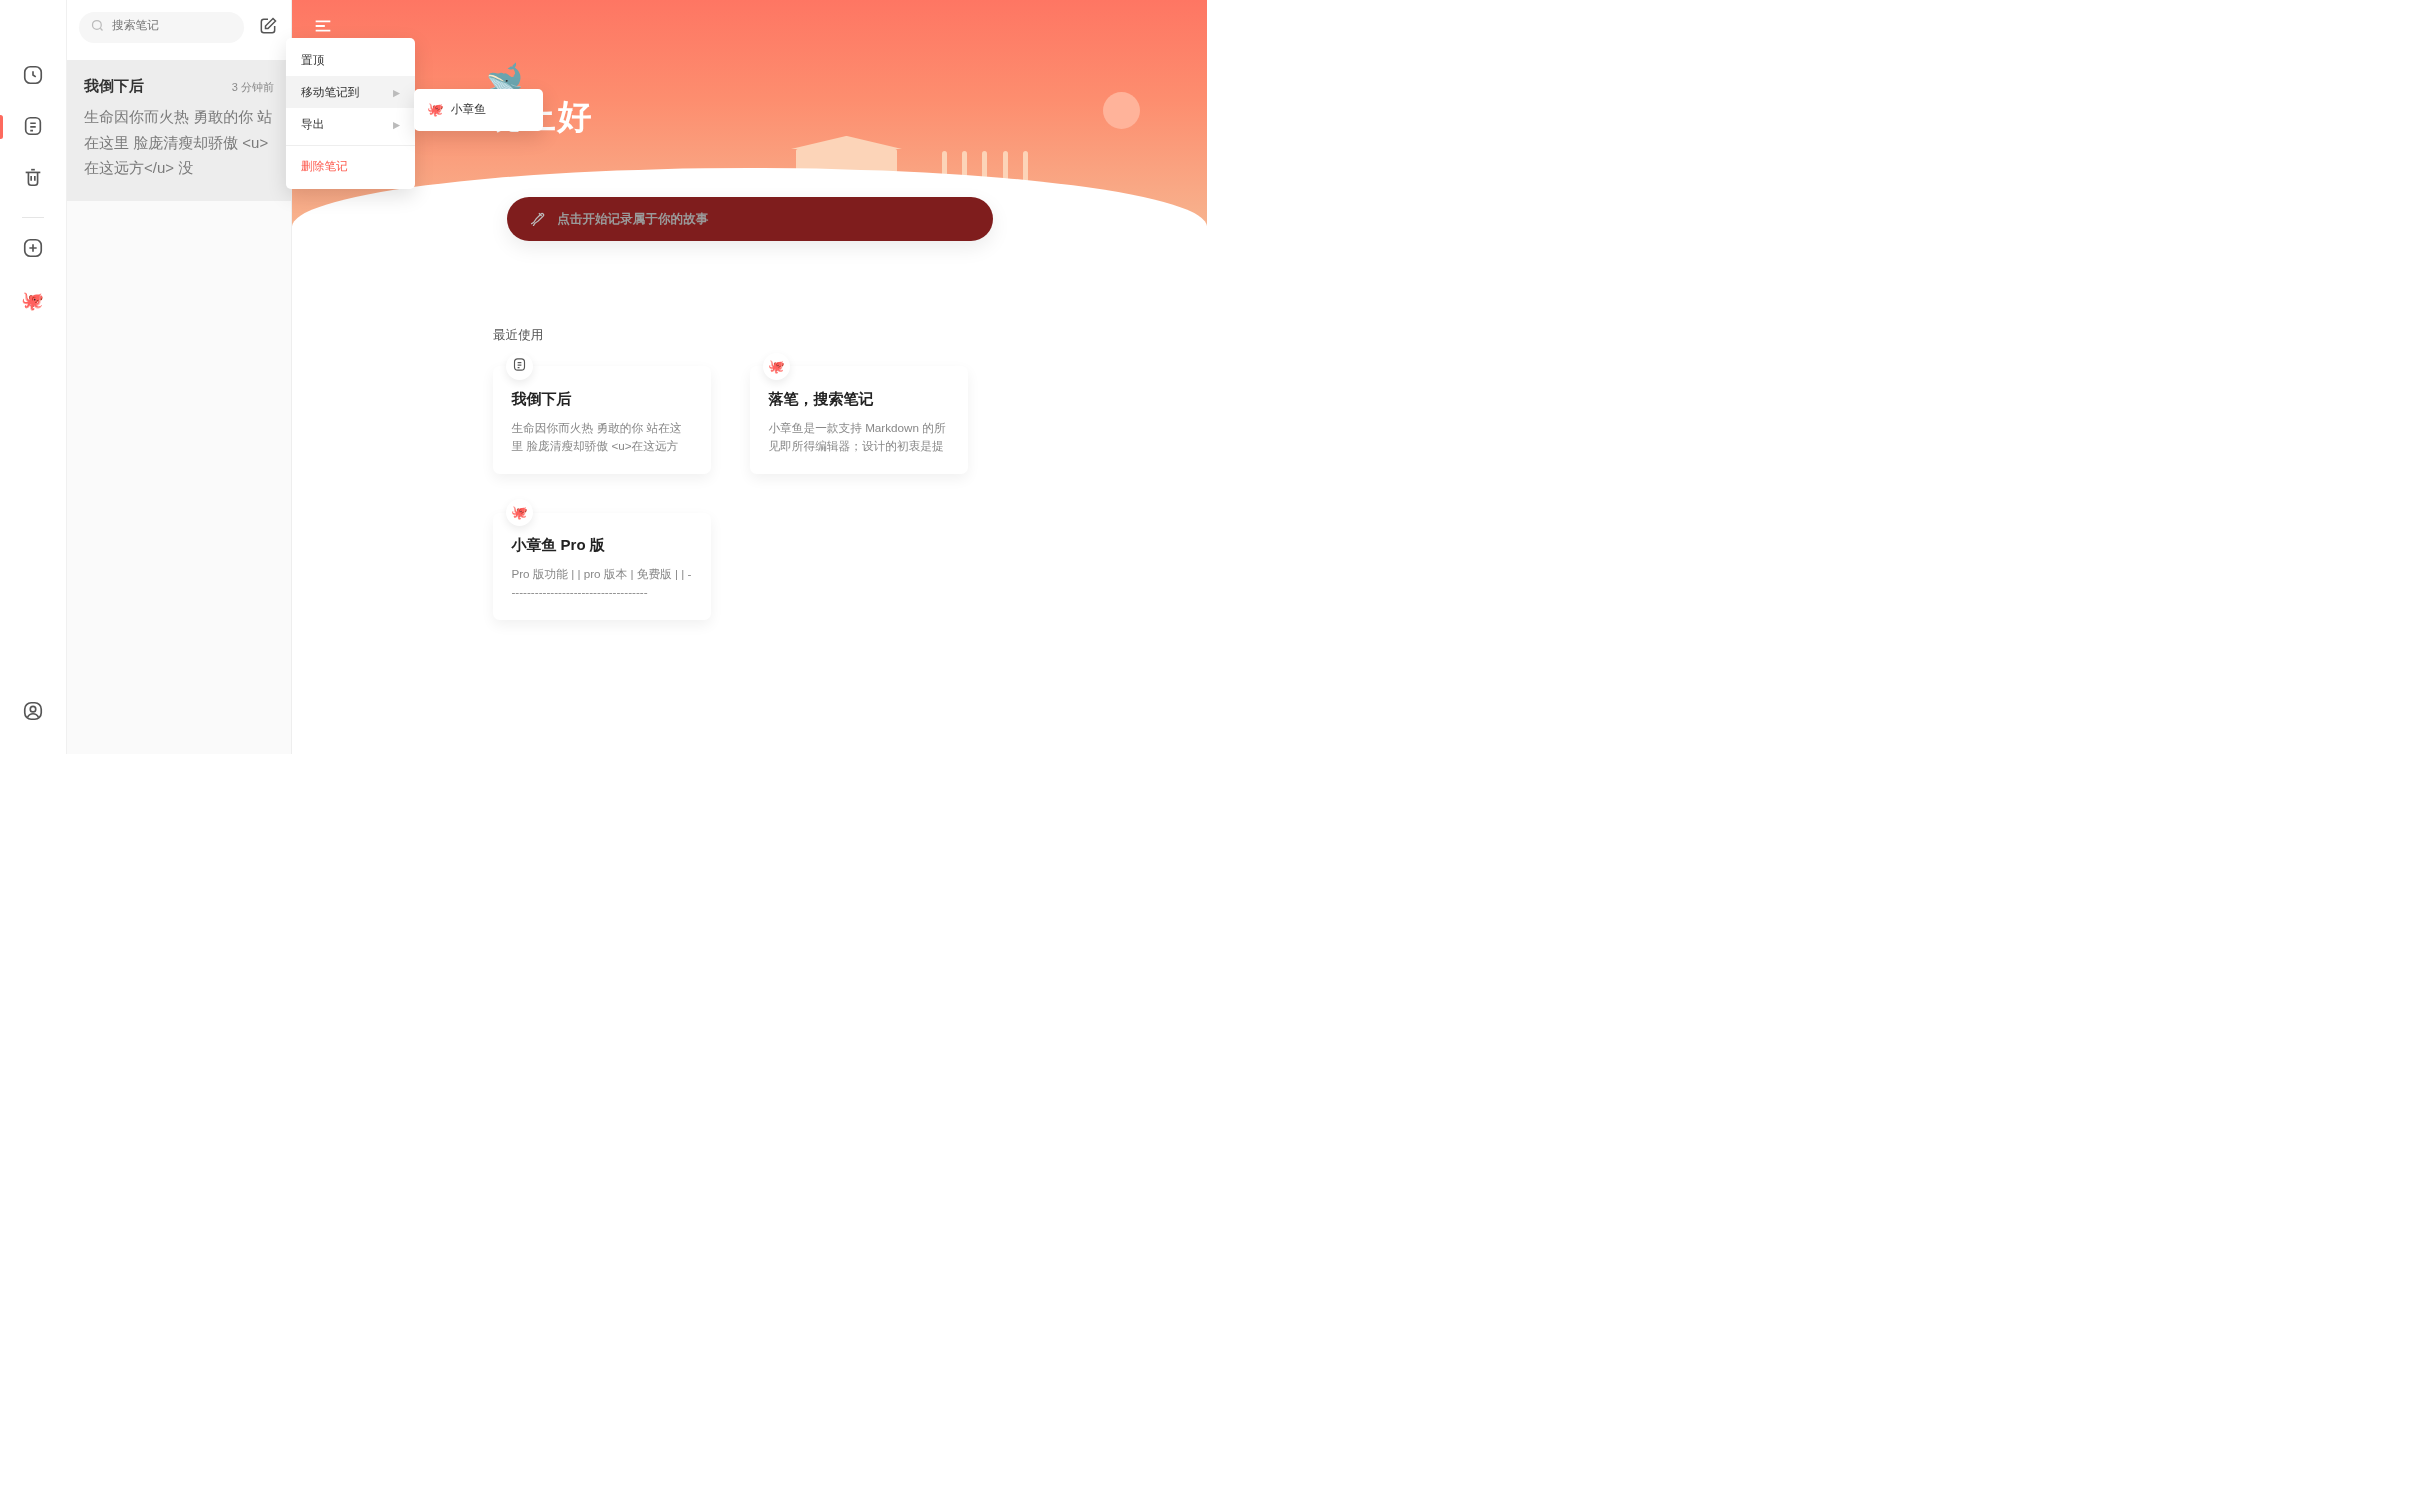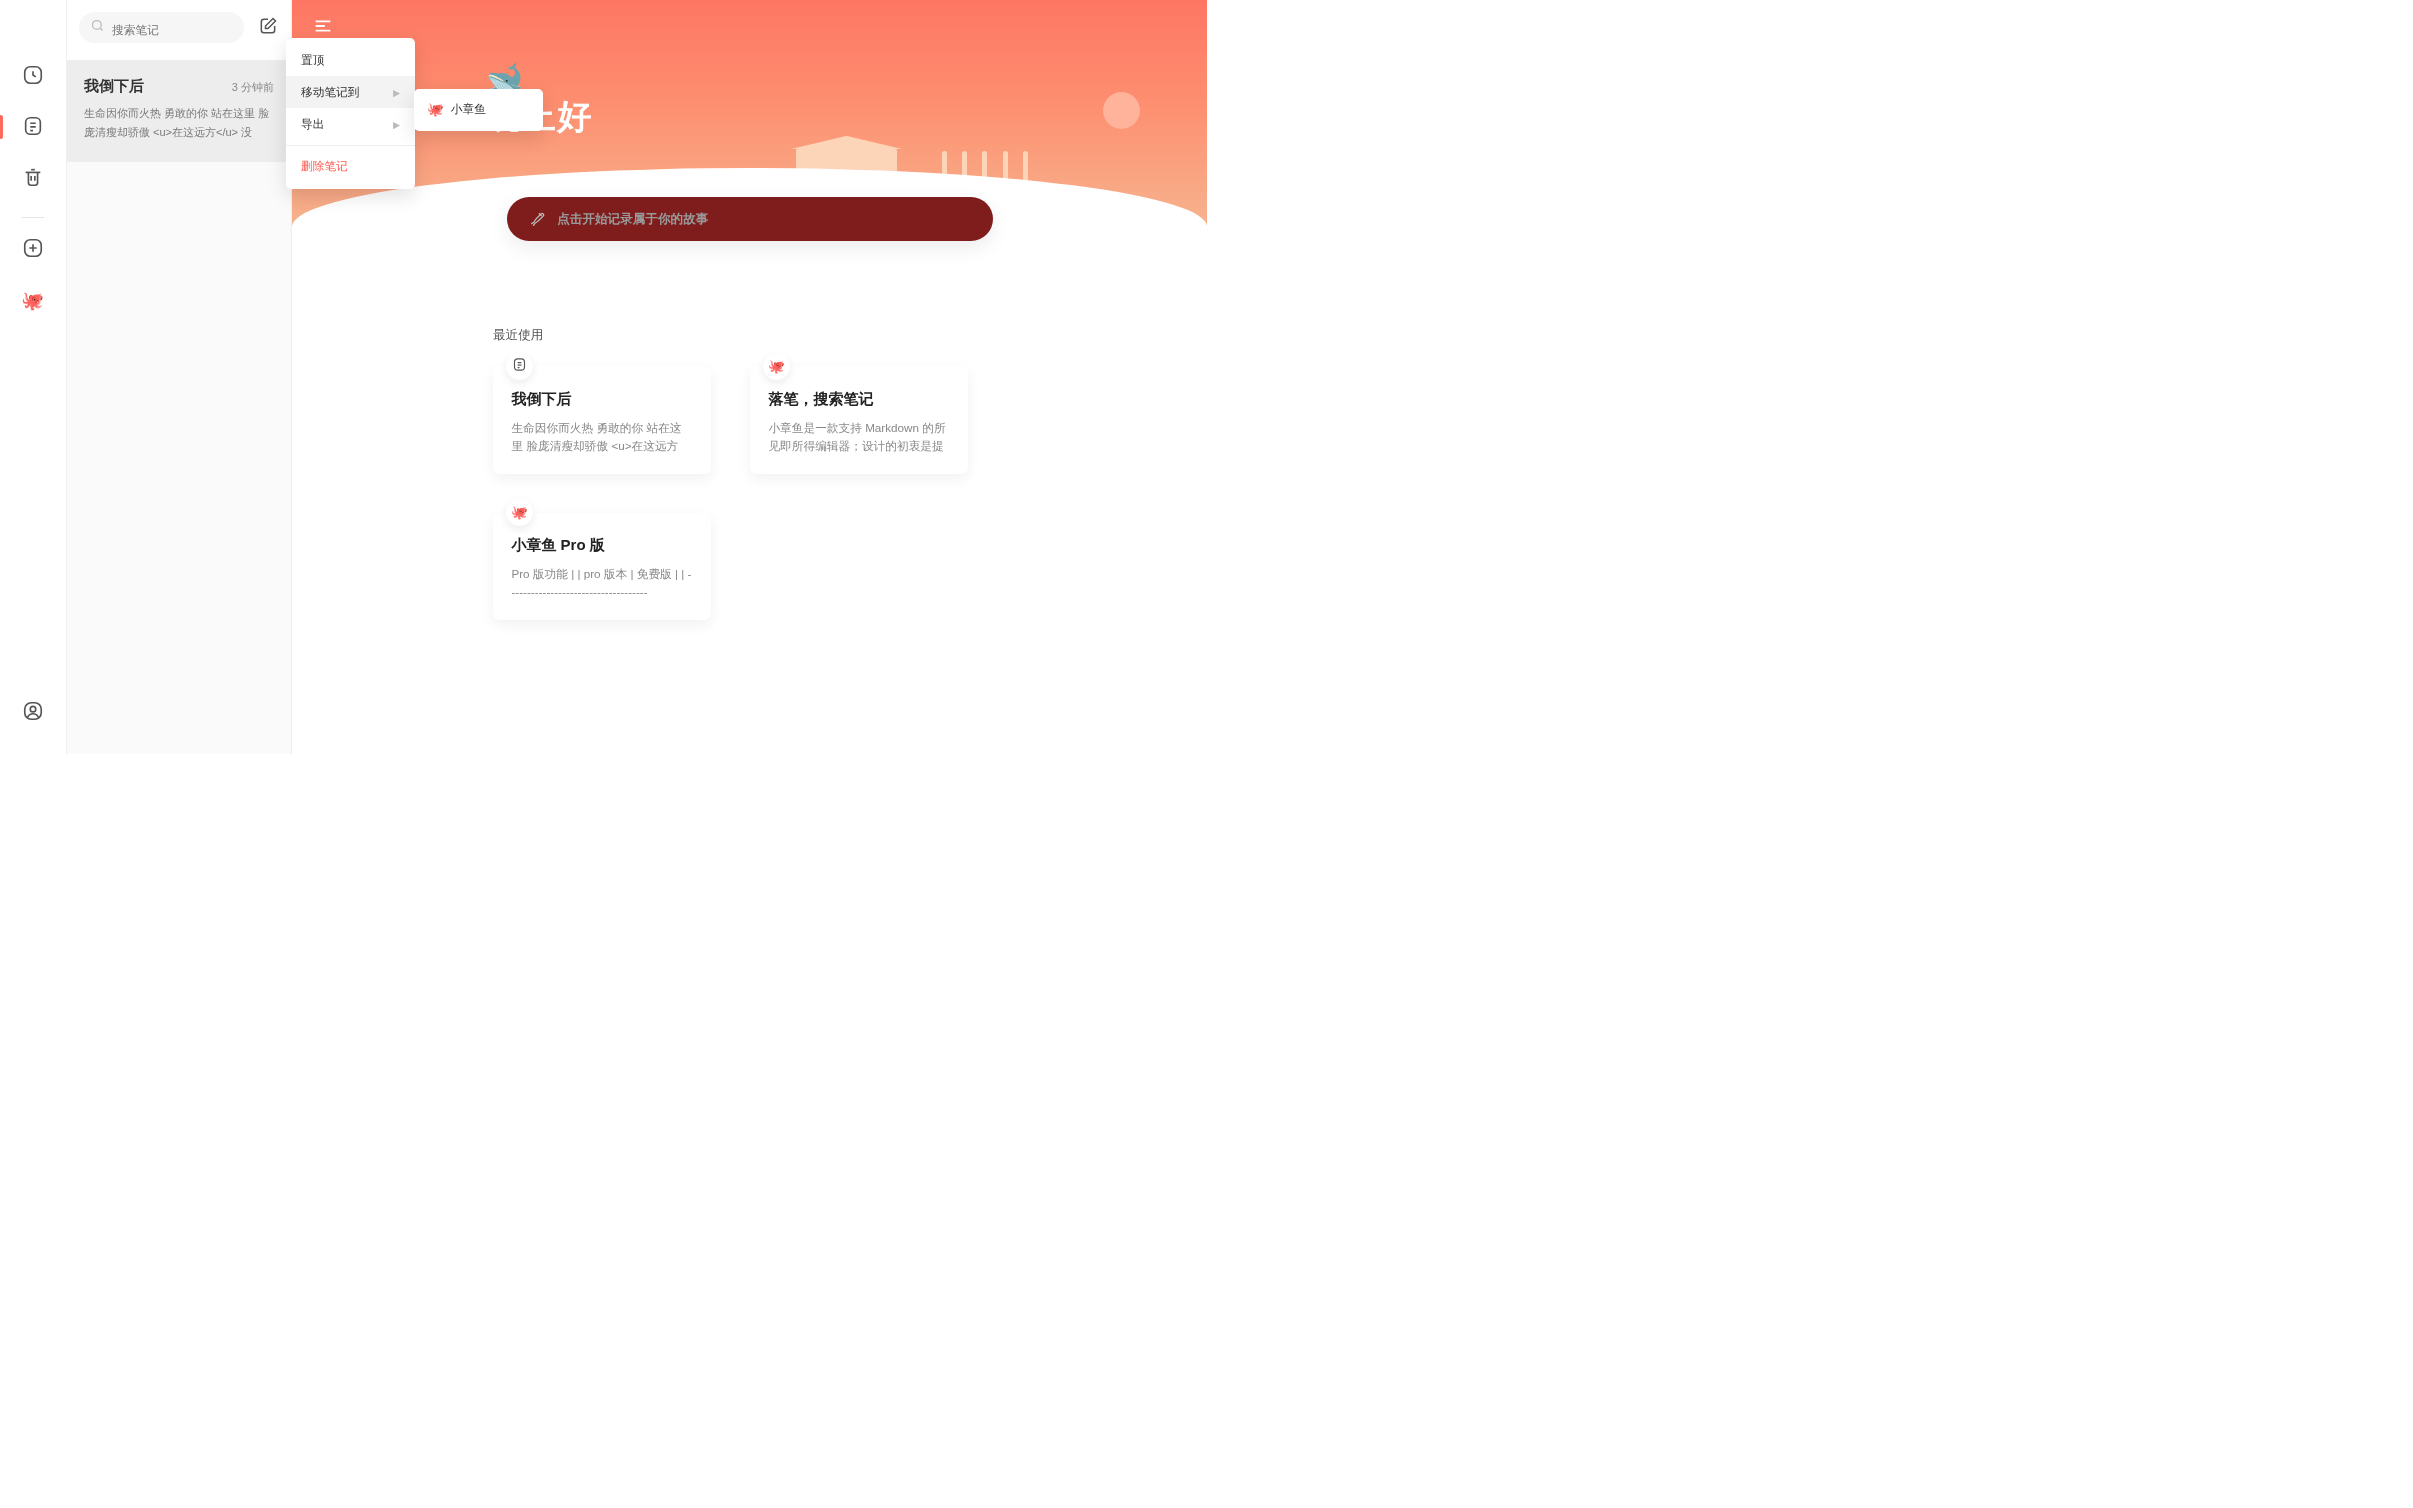--- a/index.html
+++ b/index.html
@@ -39,39 +39,39 @@
     background: #fafafa;
     display: flex; flex-direction: column;
     border-right: 0.8px solid #eee;
   }
   .list-top {
     display: flex; align-items: center; gap: 11.7px;
     padding: 11.7px 11.7px 17px 11.7px;
     background: #fff;
   }
   .search {
-    flex: 1; display: flex; align-items: flex-end;
+    flex: 1; display: flex; align-items: flex-start;
     background: #f6f6f6; border-radius: 837px; padding: 6.7px 11.7px;
   }
   .search svg { width: 15px; height: 15px; color: #bbb; margin-right: 6.7px; }
   .search input {
     border: none; outline: none; background: transparent; font-size: 11.7px; color: #888; width: 100%;
   }
   .compose { width: 23.5px; height: 23.5px; color: #555; cursor: pointer; display:flex; align-items:center; justify-content:center;}
   .compose svg { width: 20px; height: 20px; }
 
   .note-item {
     padding: 17px 17px 20px 17px;
     cursor: pointer;
   }
   .note-item.selected { background: #ededed; }
   .note-item .row1 { display: flex; justify-content: space-between; align-items: baseline; margin-bottom: 8.4px;}
   .note-item .title { font-size: 15px; font-weight: 600; color: #333; }
   .note-item .time { font-size: 11px; color: #8a8a8a; }
-  .note-item .preview { font-size: 11px; color: #7a7a7a; line-height: 1.7; }
+  .note-item .preview { font-size: 15px; color: #7a7a7a; line-height: 1.7; }
 
   
   .ctx {
     position: absolute; left: 286px; top: 38px;
     width: 129px; background: #fff; border-radius: 5px;
     box-shadow: 0 6.7px 20px rgba(0,0,0,.12);
     padding: 6.7px 0;
     z-index: 50;
     font-size: 11.7px;
   }

